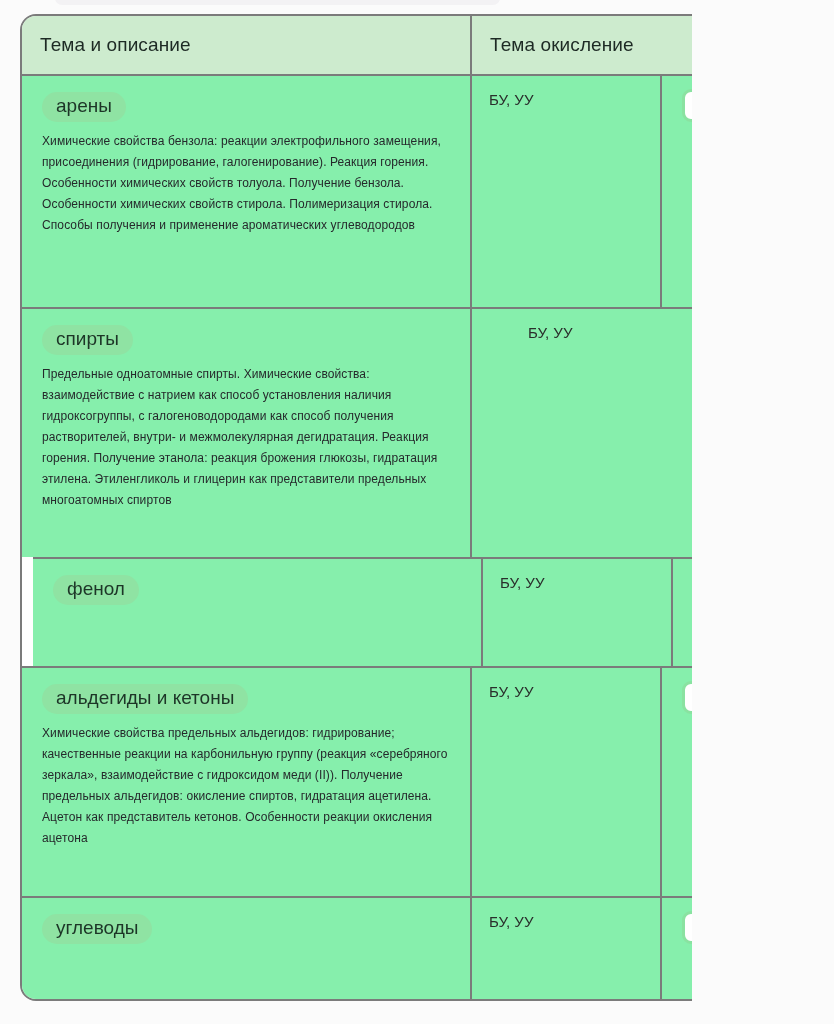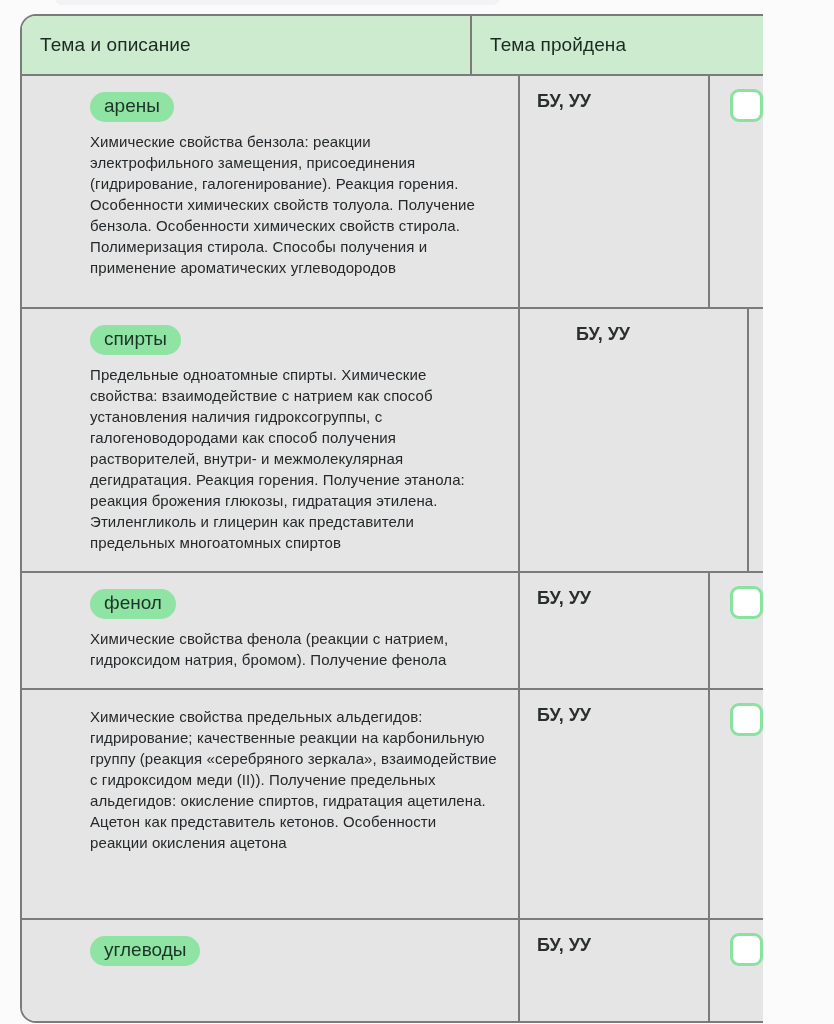--- a/index.html
+++ b/index.html
@@ -4,21 +4,21 @@
 <style>
   * { margin: 0; padding: 0; box-sizing: border-box; }
   html, body {
     width: 834px;
     background: #fbfbfb;
     font-family: "Liberation Sans", "DejaVu Sans", sans-serif;
     color: #24292a;
   }
   .stage {
     position: relative;
-    width: 763px;
+    width: 692px;
     height: 1024px;
     overflow: hidden;
   }
   .top-artifact {
     position: absolute;
     left: 55px;
     top: -4px;
     width: 445px;
     height: 9px;
     background: #f3f2f4;
@@ -46,74 +46,74 @@
   .header-row .cell {
     display: flex;
     align-items: center;
     padding: 0 10px 0 18px;
     font-size: 19px;
     font-weight: 500;
     letter-spacing: 0.1px;
     color: #1d2a24;
   }
 
-  .body-row { background: #e5e5e5; padding-left: 48px; }
+  .body-row { background: #86efac; }
   .body-row .c1 { padding: 16px 20px 18px 20px; }
-  .body-row .c2 { padding: 15px 10px 0 17px; font-size: 18px; color: #2a2f2c; font-weight: bold; }
+  .body-row .c2 { padding: 15px 10px 0 17px; font-size: 15px; color: #2a2f2c; }
   .body-row .c3 { padding: 13px 0 0 20px; }
 
   .pill {
     display: inline-block;
     background: #8fe3a3;
     color: #1d3527;
     border-radius: 999px;
     padding: 4px 14px 5px 14px;
     font-size: 19px;
     font-weight: 500;
     line-height: 1.1;
     margin-bottom: 9px;
     white-space: nowrap;
   }
   .desc {
-    font-size: 15px;
+    font-size: 12px;
     line-height: 21px;
     color: #25292b;
     letter-spacing: 0.1px;
   }
   .checkbox {
     display: inline-block;
     width: 33px;
     height: 33px;
     border: 3px solid #8ae2a1;
     border-radius: 9px;
     background: #ffffff;
     cursor: pointer;
   }
   
   .row-0 { min-height: 233px; }
   .row-1 { min-height: 250px; gap: 39px; }
-  .row-2 { min-height: 109px; }
+  .row-2 { min-height: 109px; margin-left: 11px; }
   .row-3 { min-height: 230px; }
   .row-4 { min-height: 103px; }
 </style>
 </head>
 <body>
 
 <div class="stage">
 
   <div class="top-artifact"></div>
 
   <div class="topics-table">
 
     <div class="t-row header-row">
       <div class="cell c1">
         <span>Тема и описание</span>
       </div>
       <div class="cell c3">
-        <span>Тема пройдена</span>
+        <span>Тема окисление</span>
       </div>
     </div>
 
     <div class="t-row body-row row-0">
       <div class="cell c1">
         <span class="pill">арены</span>
         <p class="desc">Химические свойства бензола: реакции электрофильного замещения, присоединения (гидрирование, галогенирование). Реакция горения. Особенности химических свойств толуола. Получение бензола. Особенности химических свойств стирола. Полимеризация стирола. Способы получения и применение ароматических углеводородов</p>
       </div>
       <div class="cell c2">
         <span>БУ, УУ</span>
@@ -132,32 +132,32 @@
         <span>БУ, УУ</span>
       </div>
       <div class="cell c3">
         <span class="checkbox"></span>
       </div>
     </div>
 
     <div class="t-row body-row row-2">
       <div class="cell c1">
         <span class="pill">фенол</span>
-        <p class="desc">Химические свойства фенола (реакции с натрием, гидроксидом натрия, бромом). Получение фенола</p>
       </div>
       <div class="cell c2">
         <span>БУ, УУ</span>
       </div>
       <div class="cell c3">
         <span class="checkbox"></span>
       </div>
     </div>
 
     <div class="t-row body-row row-3">
       <div class="cell c1">
+        <span class="pill">альдегиды и кетоны</span>
         <p class="desc">Химические свойства предельных альдегидов: гидрирование; качественные реакции на карбонильную группу (реакция «серебряного зеркала», взаимодействие с гидроксидом меди (II)). Получение предельных альдегидов: окисление спиртов, гидратация ацетилена. Ацетон как представитель кетонов. Особенности реакции окисления ацетона</p>
       </div>
       <div class="cell c2">
         <span>БУ, УУ</span>
       </div>
       <div class="cell c3">
         <span class="checkbox"></span>
       </div>
     </div>
 

